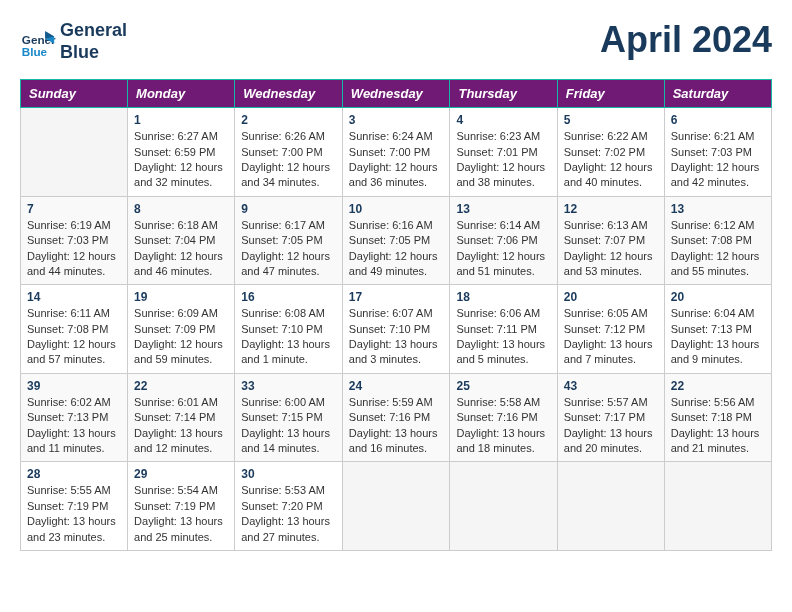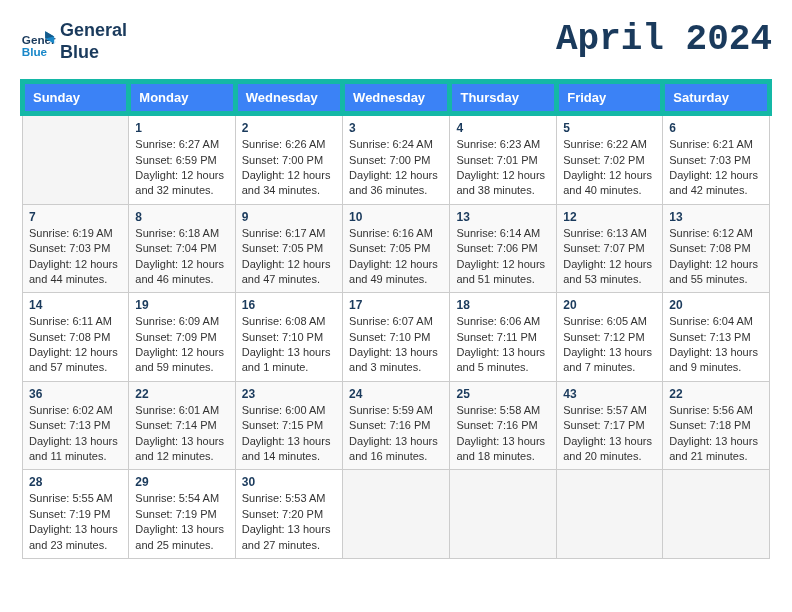--- a/index.html
+++ b/index.html
@@ -26,45 +26,45 @@
       color: #1a3a5c;
       line-height: 1.2;
     }
     .logo-icon {
       width: 36px;
       height: 36px;
       margin-right: 4px;
     }
     .title-block {
       text-align: center;
-      font-family: Liberation Mono, monospace;
     }
     .month-title {
       font-size: 36px;
       font-weight: bold;
       color: #1a3a5c;
       line-height: 1.1;
     }
     .location {
       font-size: 16px;
       color: #333;
     }
     .calendar {
       width: 100%;
       border-collapse: collapse;
       font-size: 11px;
     }
     .calendar th {
-      background-color: #3b82f6;
+      background-color: #701a75;
       color: #fff;
       padding: 6px 8px;
       text-align: left;
       font-size: 13px;
       font-weight: bold;
-      border: 5px solid #14b8a6;
+      border: 1px solid #14b8a6;
+      font-style: italic;
     }
     .calendar td {
       border: 1px solid #ccc;
       vertical-align: top;
       padding: 5px 6px;
       width: 108px;
       min-height: 80px;
       background: #fff;
     }
     .calendar tr:nth-child(even) td {
@@ -202,29 +202,29 @@
           <span class="day-number">20</span>
           <div class="day-info">Sunrise: 6:05 AM<br>Sunset: 7:12 PM<br>Daylight: 13 hours<br>and 7 minutes.</div>
         </td>
         <td>
           <span class="day-number">20</span>
           <div class="day-info">Sunrise: 6:04 AM<br>Sunset: 7:13 PM<br>Daylight: 13 hours<br>and 9 minutes.</div>
         </td>
       </tr>
       <tr>
         <td>
-          <span class="day-number">36</span>
+          <span class="day-number">39</span>
           <div class="day-info">Sunrise: 6:02 AM<br>Sunset: 7:13 PM<br>Daylight: 13 hours<br>and 11 minutes.</div>
         </td>
         <td>
           <span class="day-number">22</span>
           <div class="day-info">Sunrise: 6:01 AM<br>Sunset: 7:14 PM<br>Daylight: 13 hours<br>and 12 minutes.</div>
         </td>
         <td>
-          <span class="day-number">23</span>
+          <span class="day-number">33</span>
           <div class="day-info">Sunrise: 6:00 AM<br>Sunset: 7:15 PM<br>Daylight: 13 hours<br>and 14 minutes.</div>
         </td>
         <td>
           <span class="day-number">24</span>
           <div class="day-info">Sunrise: 5:59 AM<br>Sunset: 7:16 PM<br>Daylight: 13 hours<br>and 16 minutes.</div>
         </td>
         <td>
           <span class="day-number">25</span>
           <div class="day-info">Sunrise: 5:58 AM<br>Sunset: 7:16 PM<br>Daylight: 13 hours<br>and 18 minutes.</div>
         </td>

